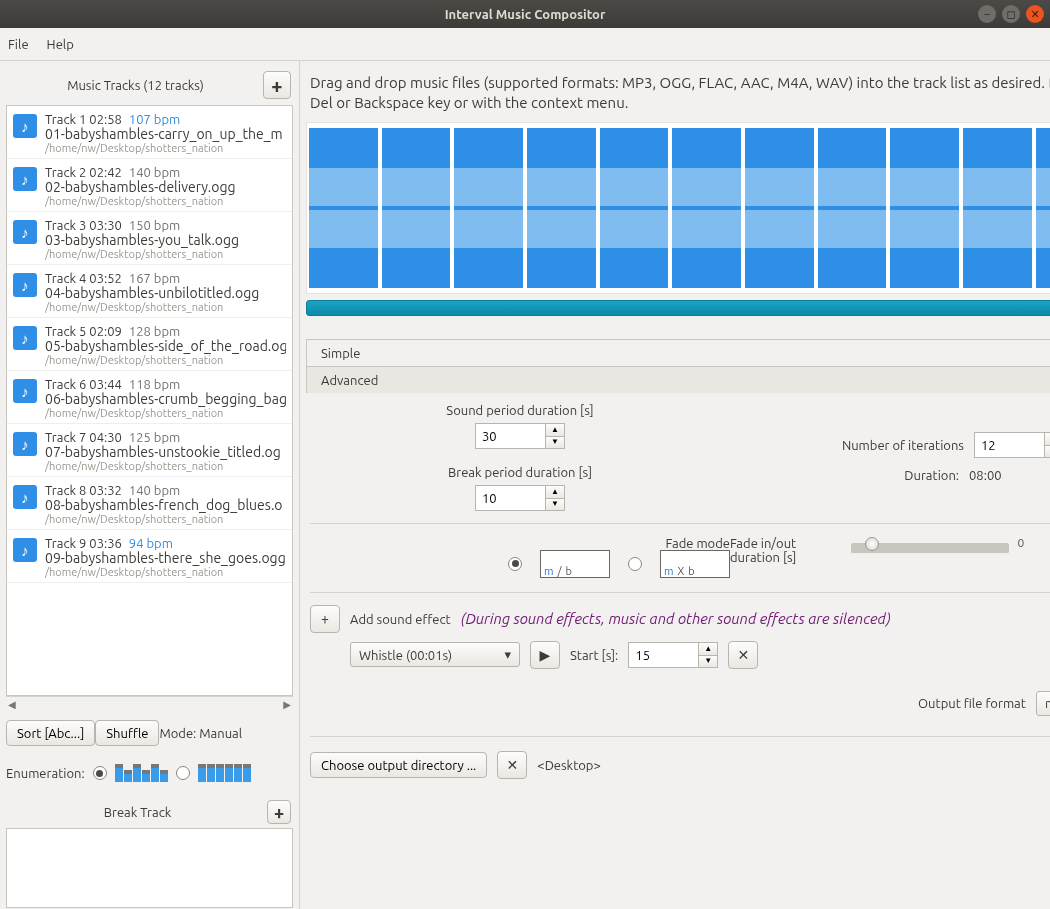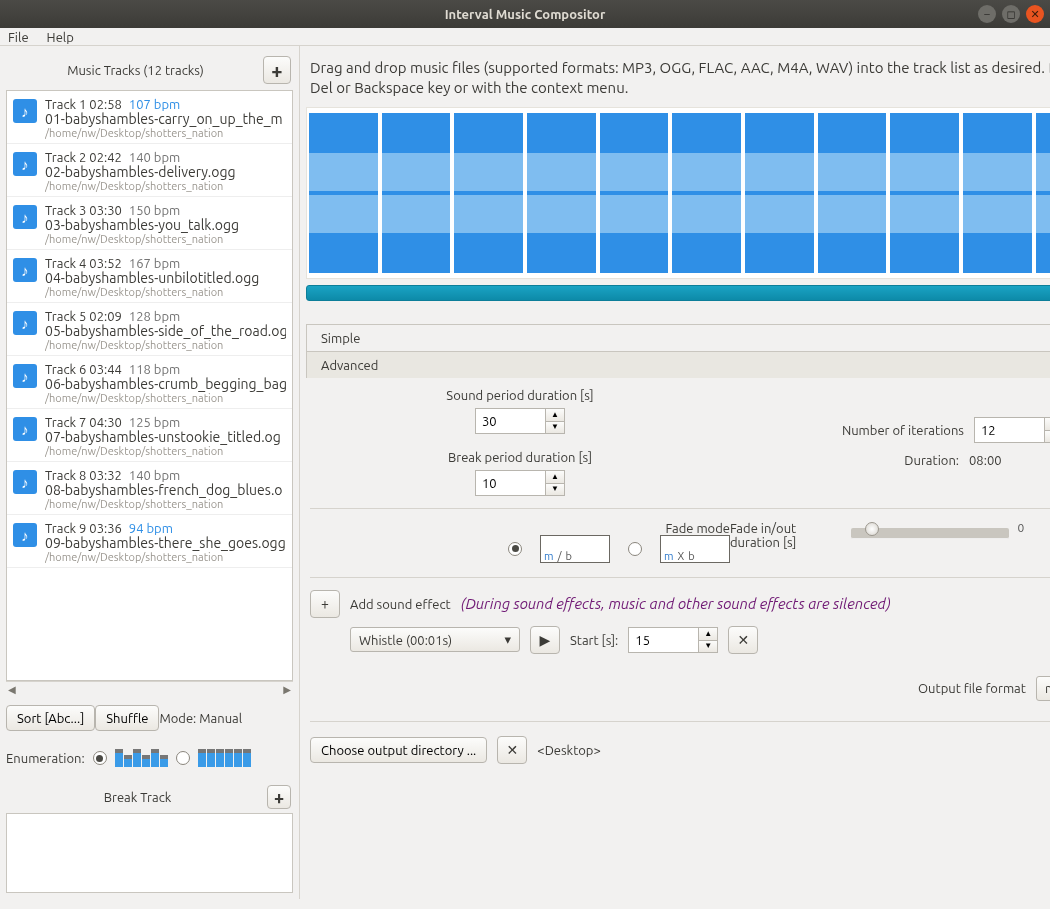--- a/index.html
+++ b/index.html
@@ -6,21 +6,21 @@
 body { background: #f2f1f0; width: 1050px; height: 909px; overflow: hidden; font-size: 13px; color: #3c3b37; }
 
 .titlebar { background: linear-gradient(#4b4a46,#3c3b37); height: 28px; display: flex; align-items: center; justify-content: center; position: relative; color: #dfdbd2; }
 .titlebar .title { font-weight: bold; font-size: 13px; }
 .titlebar .winbtns { position: absolute; right: 6px; display: flex; gap: 6px; }
 .winbtn { width: 18px; height: 18px; border-radius: 50%; display: flex; align-items: center; justify-content: center; font-size: 11px; }
 .winbtn.min { background: #6e6d68; color: #2b2a27; }
 .winbtn.max { background: #6e6d68; color: #2b2a27; }
 .winbtn.close { background: #e95420; color: #3a1b0a; }
 
-.menubar { height: 18px; display: flex; align-items: center; padding: 0 8px; gap: 18px; border-bottom: 1px solid #d6d3cd; }
+.menubar { height: 33px; display: flex; align-items: center; padding: 0 8px; gap: 18px; border-bottom: 1px solid #d6d3cd; }
 .menubar span { cursor: default; }
 
 .layout { display: flex; height: calc(909px - 56px); }
 .sidebar { width: 300px; border-right: 1px solid #d6d3cd; padding: 6px; display: flex; flex-direction: column; }
 .main { flex: 1; padding: 10px 10px 10px 6px; display: flex; flex-direction: column; }
 
 .tracks-header { display: flex; align-items: center; justify-content: space-between; padding: 4px 2px 6px; }
 .tracks-title { flex: 1; text-align: center; }
 .addbtn { width: 28px; height: 28px; border: 1px solid #b8b5ae; background: linear-gradient(#fcfcfb,#ebe8e2); border-radius: 4px; display: flex; align-items: center; justify-content: center; font-size: 20px; font-weight: bold; }
 

